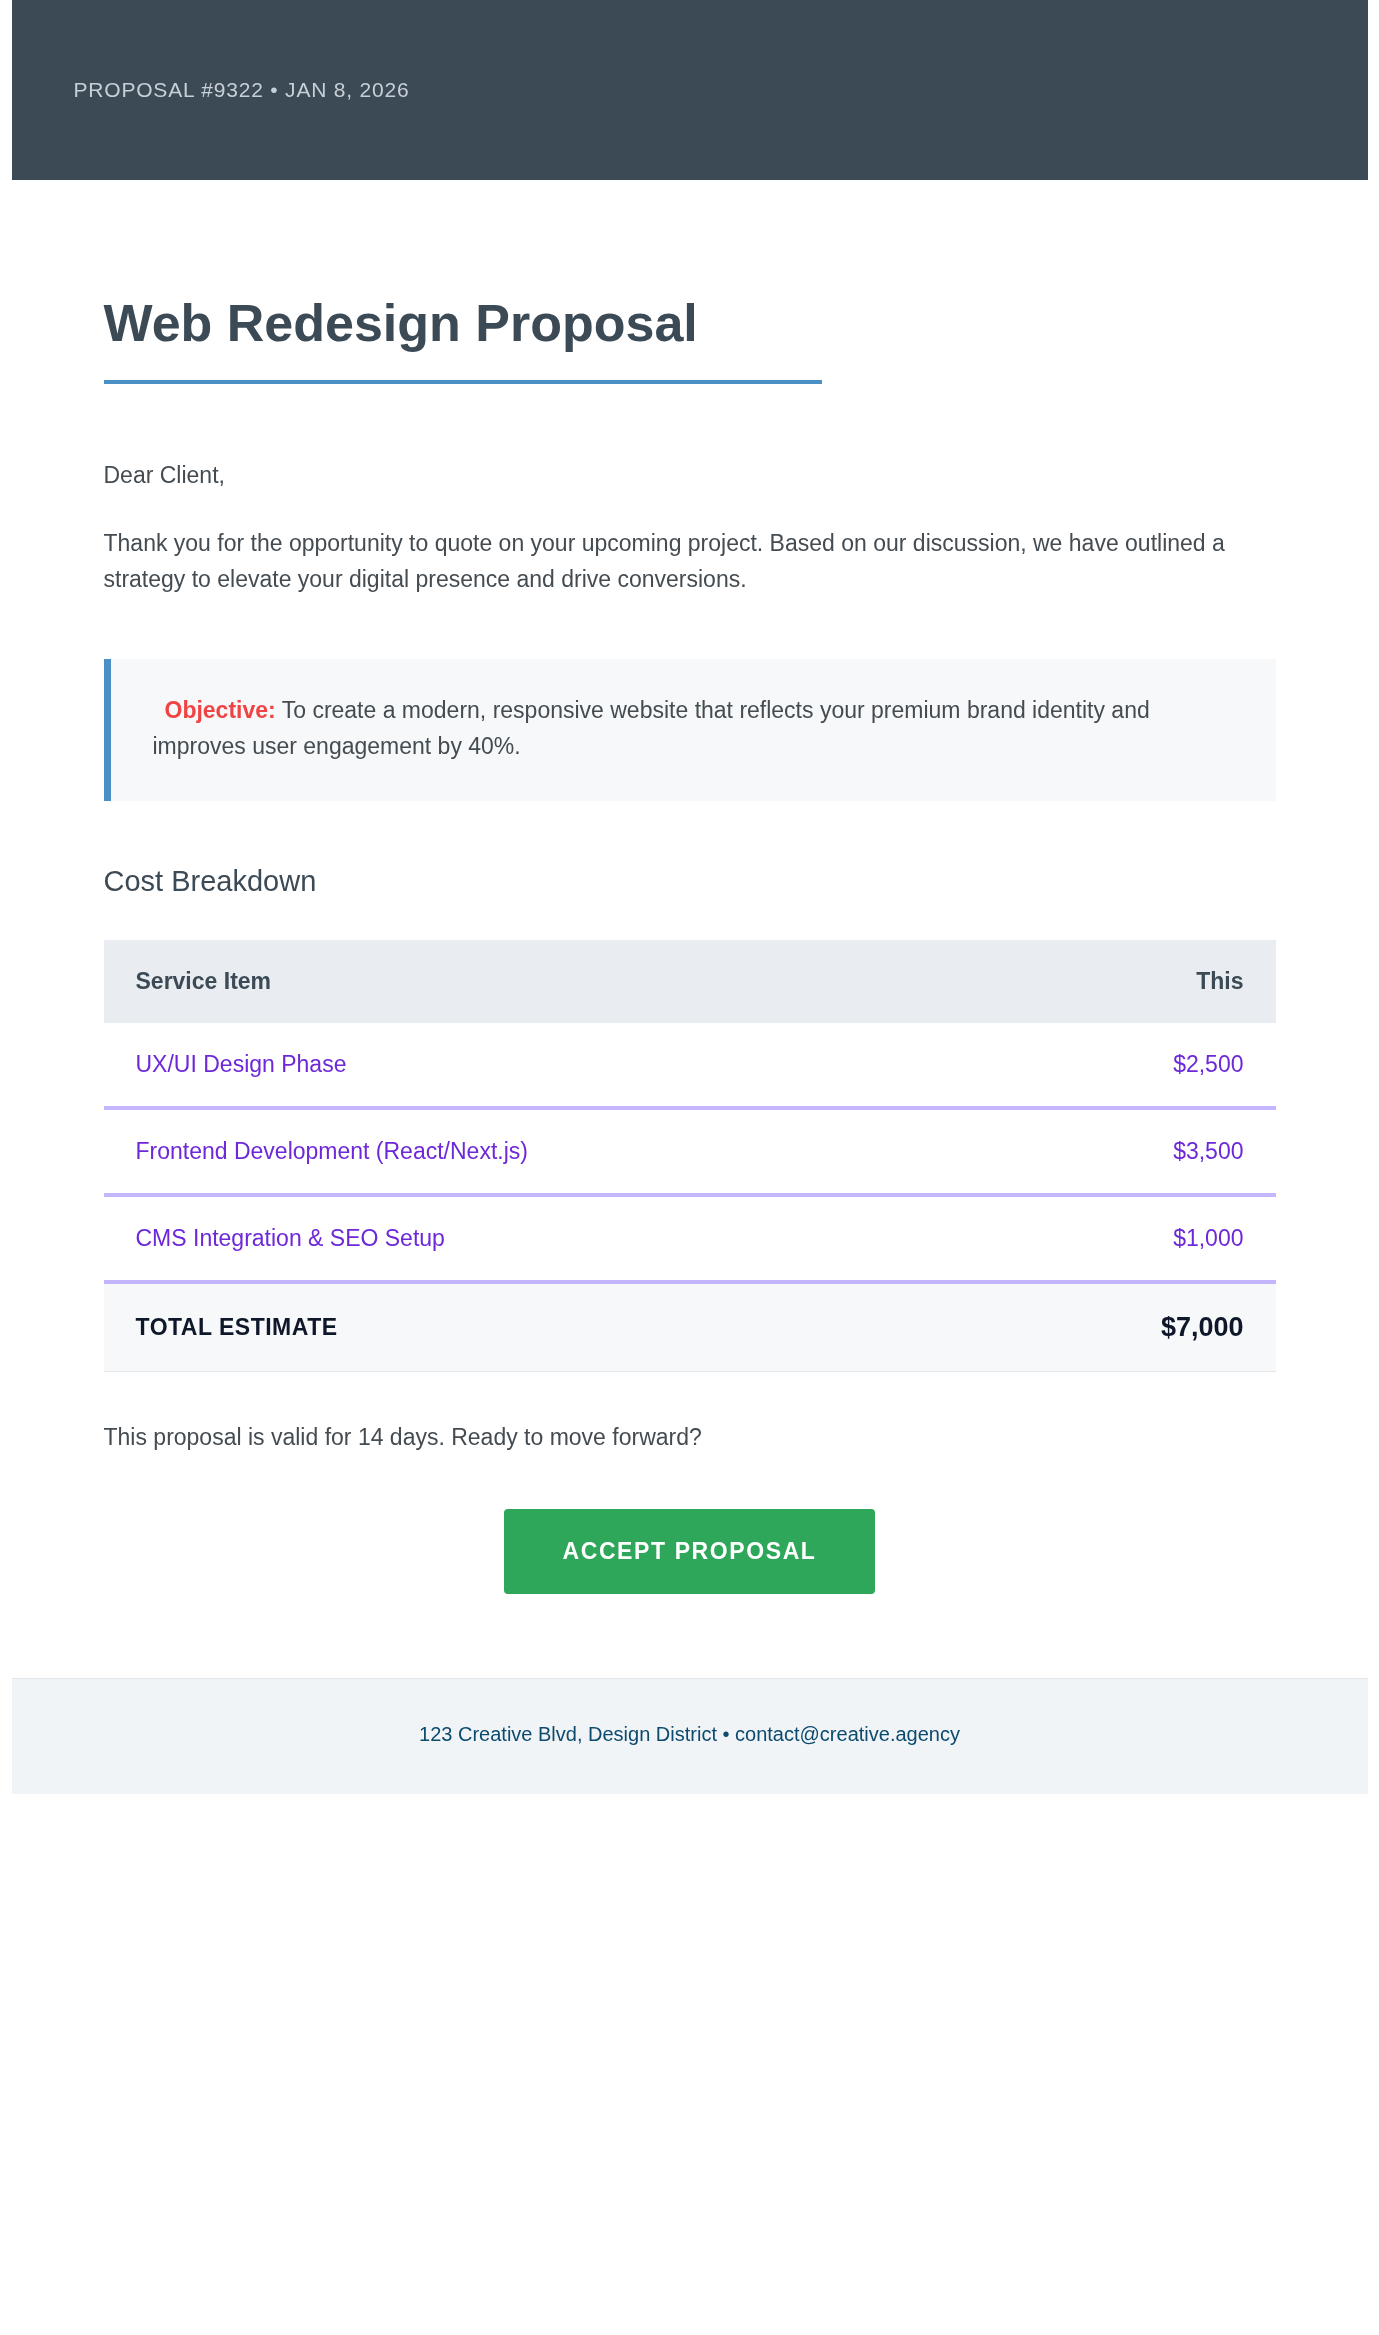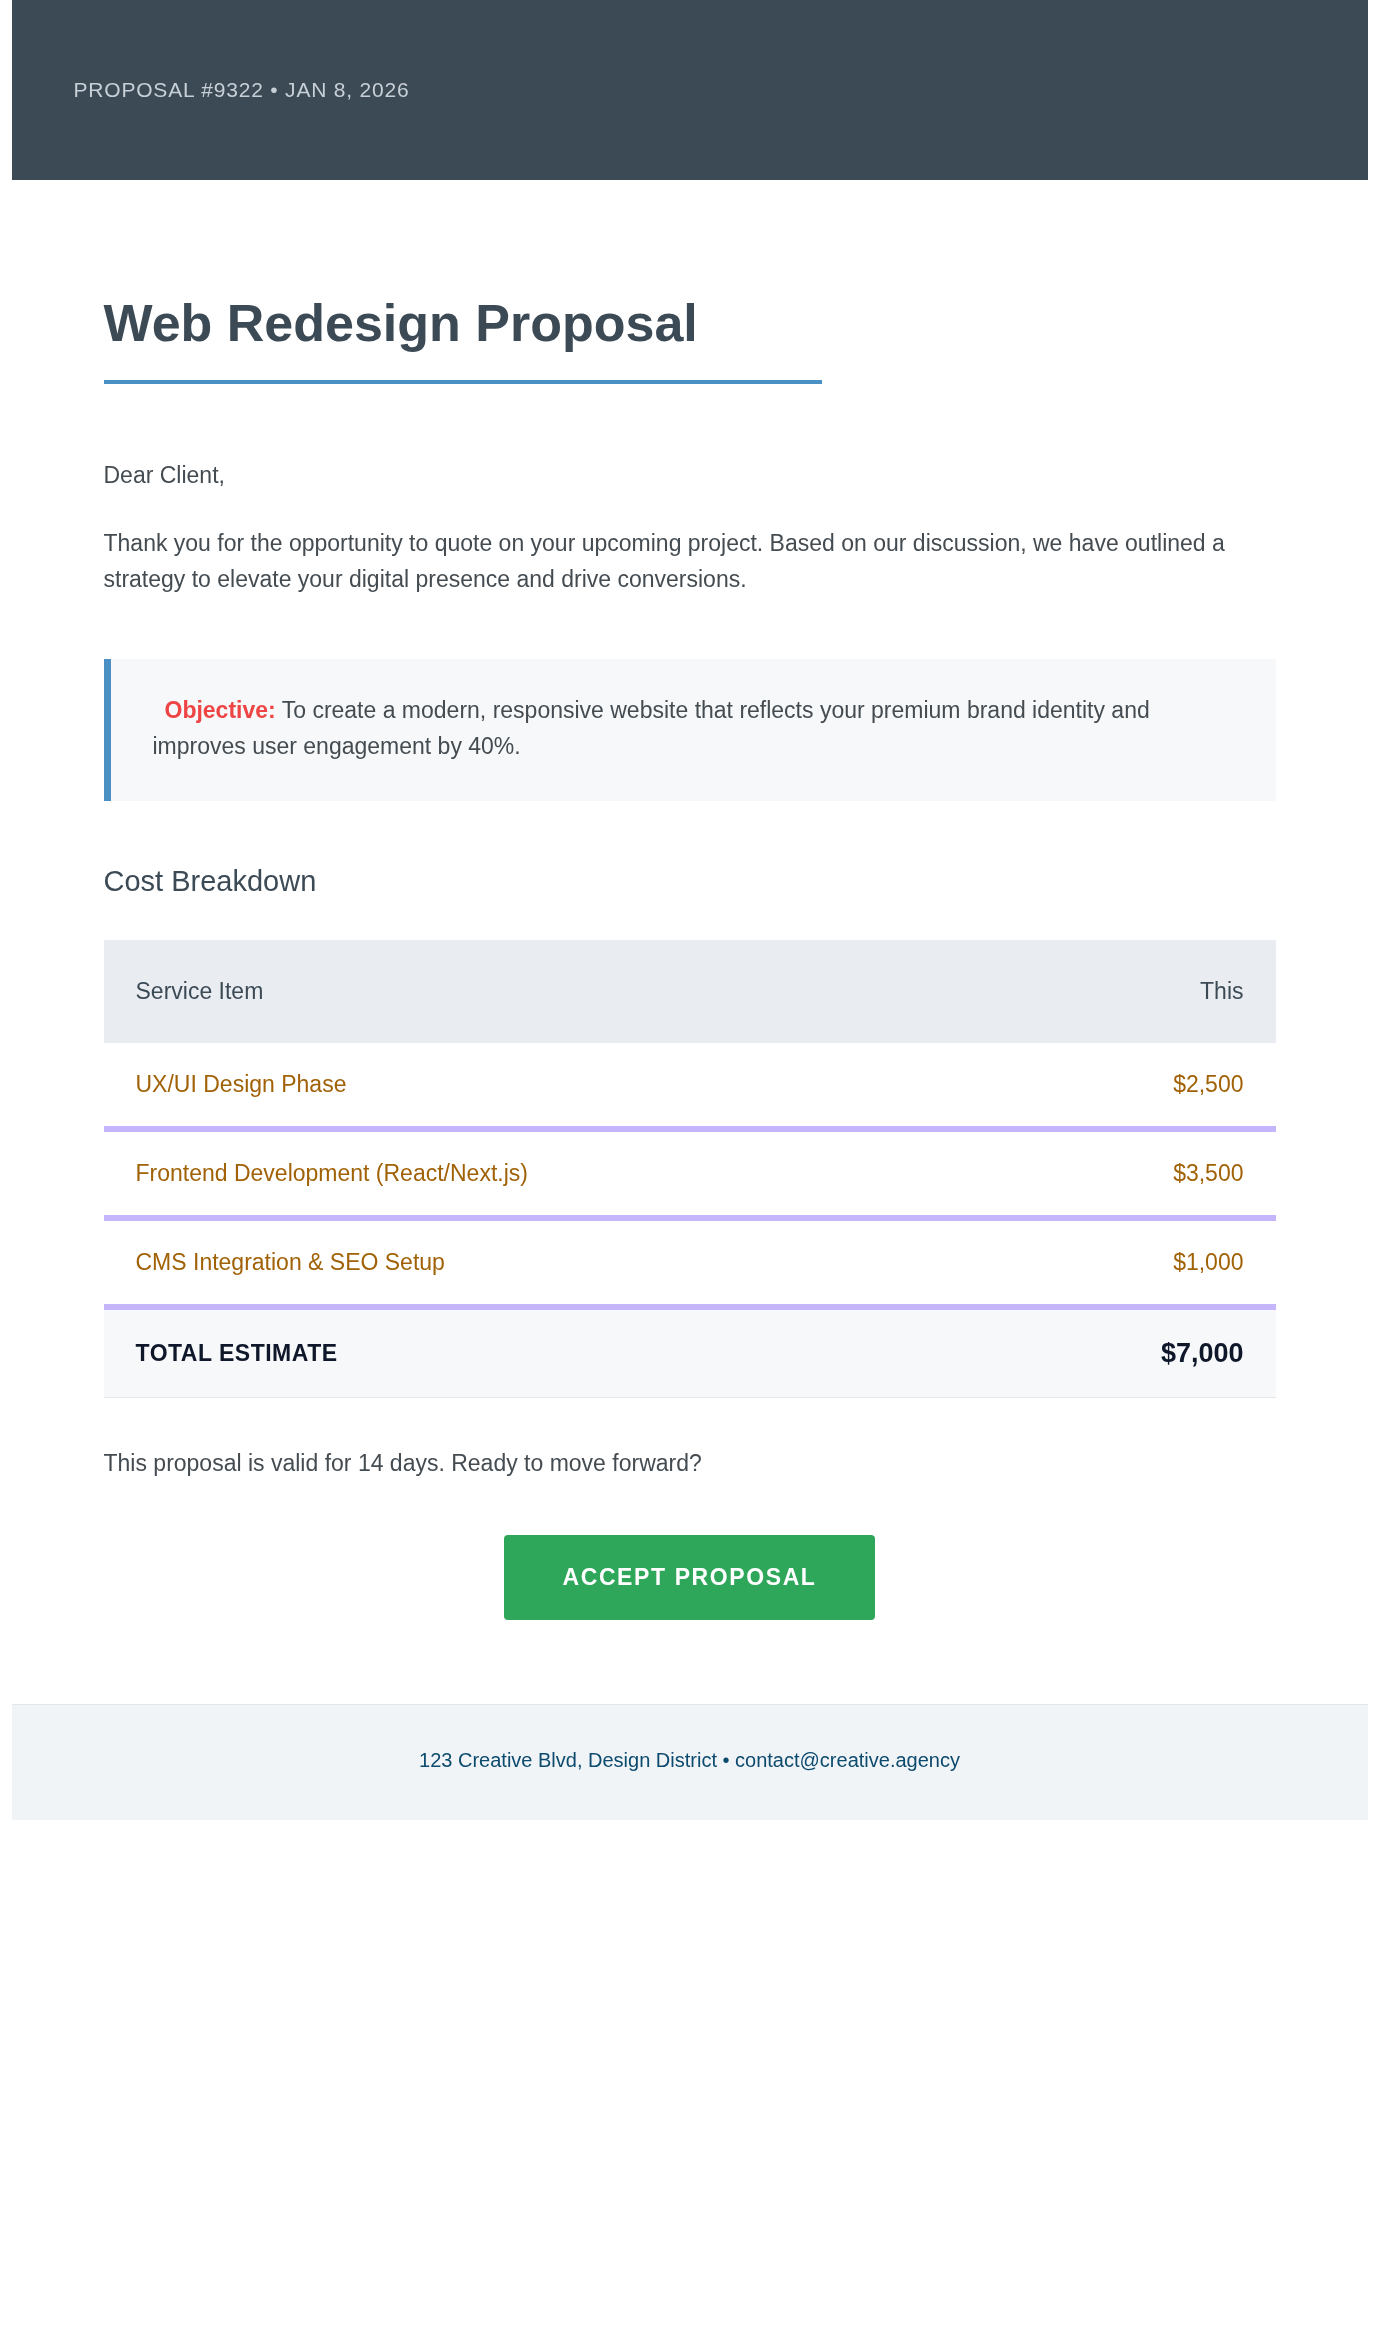--- a/index.html
+++ b/index.html
@@ -101,30 +101,30 @@
   
   table.cost {
     width: 100%;
     border-collapse: collapse;
     margin-top: 42px;
   }
   table.cost thead th {
     background: #e9edf1;
     font-size: 23px;
     color: #3c4a56;
-    font-weight: normal;
-    padding: 38px 32px;
+    font-weight: bold;
+    padding: 28px 32px;
     text-align: left;
   }
   table.cost thead th.right { text-align: right; }
   table.cost tbody td {
     font-size: 23px;
-    color: #a16207;
+    color: #6d28d9;
     padding: 28px 32px;
-    border-bottom: 6px solid #c4b5fd;
+    border-bottom: 4px solid #c4b5fd;
     text-align: left;
   }
   table.cost tbody td.right { text-align: right; }
   table.cost tbody tr.total td {
     background: #f7f8f9;
     font-weight: bold;
     color: #0f172a;
     border-bottom: 1px solid #e3e7ea;
   }
   table.cost tbody tr.total td.label {

